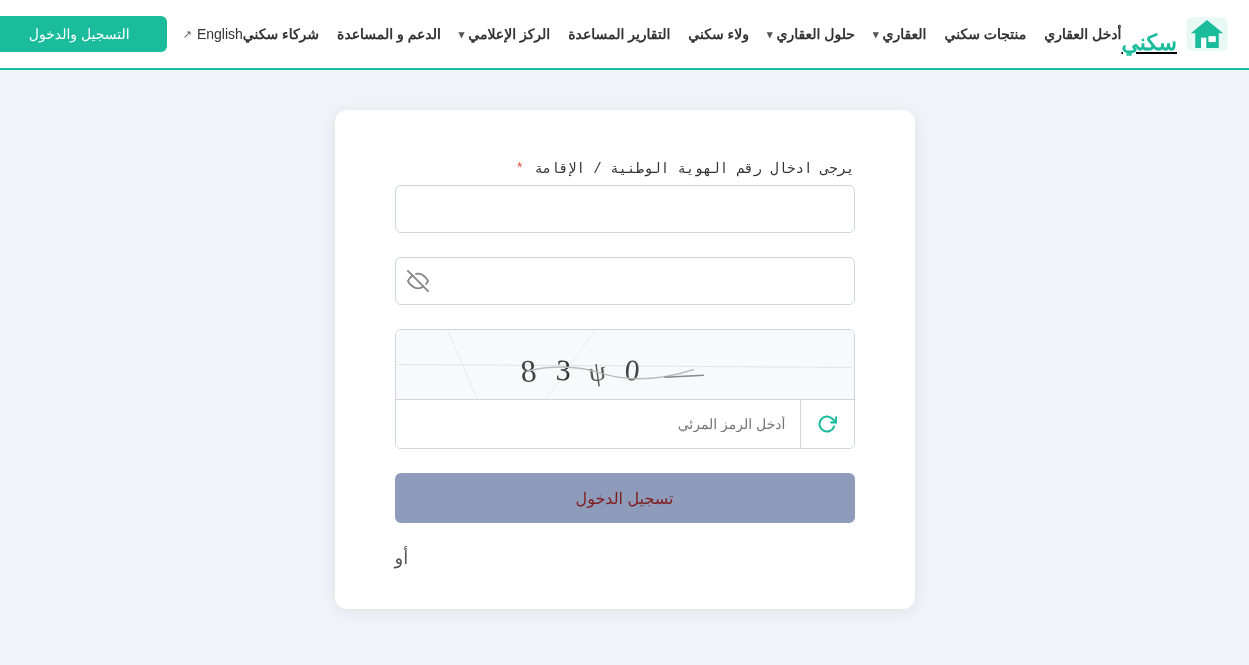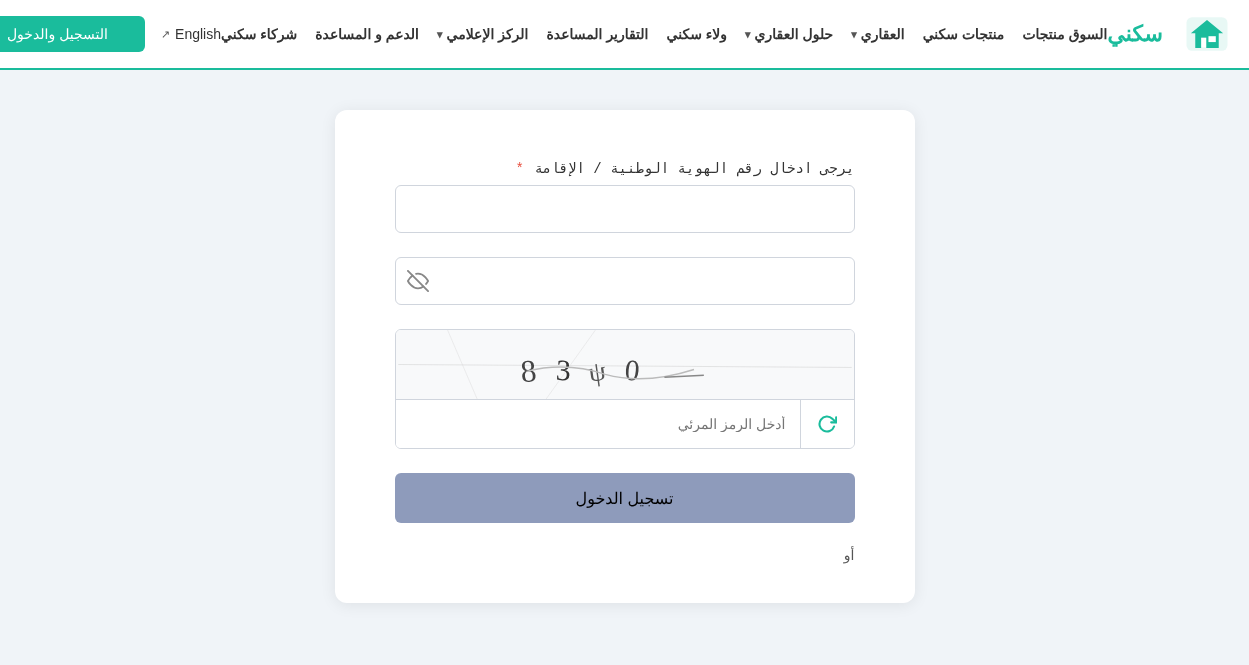--- a/index.html
+++ b/index.html
@@ -24,22 +24,23 @@
       display: flex;
       align-items: center;
       justify-content: space-between;
       padding: 0 20px;
       border-bottom: 2px solid #1abc9c;
       direction: rtl;
     }
 
     .logo-container {
       display: flex;
-      align-items: center;
-      gap: 22px;
+      align-items: flex-end;
+      gap: 8px;
+      text-decoration: underline;
     }
 
     .logo-icon {
       width: 44px;
       height: 44px;
     }
 
     .navbar-nav {
       display: flex;
       align-items: center;
@@ -237,54 +238,54 @@
       direction: rtl;
       font-family: inherit;
       color: #aaa;
     }
 
     
     .submit-btn {
       width: 100%;
       height: 50px;
       background-color: #8e9bbb;
-      color: #000000;
+      color: #7f1d1d;
       border: none;
       border-radius: 6px;
       font-size: 16px;
       cursor: pointer;
       font-family: inherit;
       font-weight: 500;
       margin-bottom: 16px;
     }
 
     .or-text {
-      text-align: right;
-      font-size: 14px;
+      text-align: left;
+      font-size: 18px;
       color: #555;
       margin-top: 8px;
     }
   </style>
 </head>
 <body>
 
 <nav class="navbar">
 
   <div class="logo-container">
     <svg class="logo-icon" viewBox="0 0 60 50" xmlns="http://www.w3.org/2000/svg">
       <rect x="2" y="2" width="56" height="46" rx="8" fill="#1abc9c" opacity="0.1"></rect>
       <polygon points="30,6 8,24 14,24 14,44 46,44 46,24 52,24" fill="#1abc9c"></polygon>
       <rect x="22" y="30" width="7" height="14" fill="white"></rect>
       <rect x="32" y="28" width="10" height="8" fill="white"></rect>
     </svg>
     <span style="font-size:22px; font-weight:700; color:#1abc9c;">سكني</span>
   </div>
 
   <ul class="navbar-nav">
-    <li>السوق منتجات</li>
+    <li>أدخل العقاري</li>
     <li>منتجات سكني</li>
     <li class="nav-dropdown">العقاري</li>
     <li class="nav-dropdown">حلول العقاري</li>
     <li>ولاء سكني</li>
     <li>التقارير المساعدة</li>
     <li class="nav-dropdown">الركز الإعلامي</li>
     <li>الدعم و المساعدة</li>
     <li>شركاء سكني</li>
   </ul>
 

